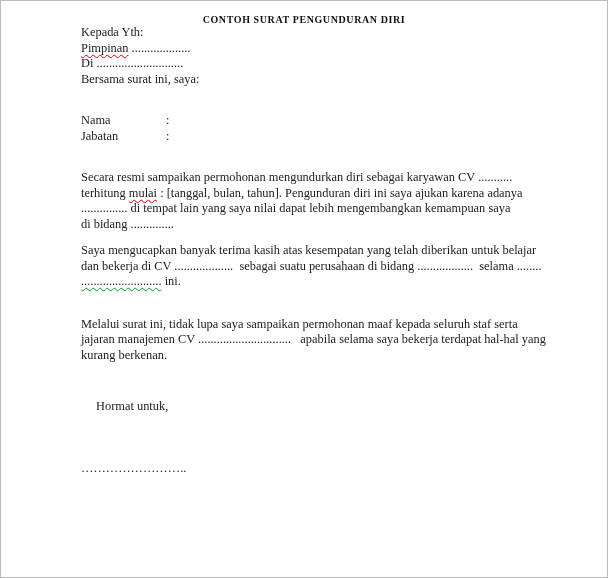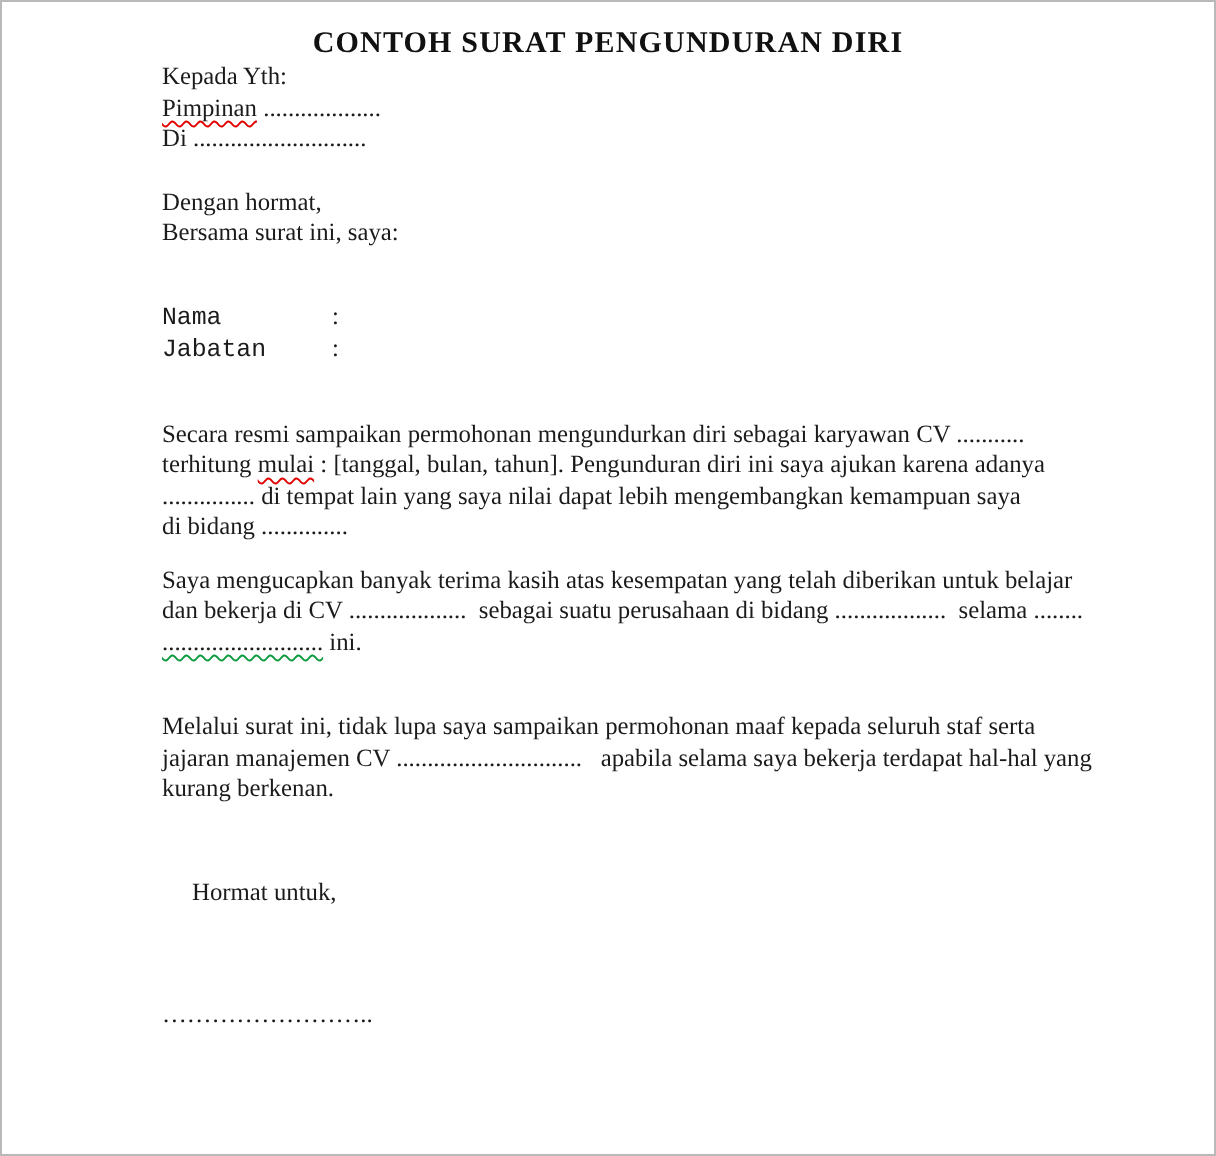--- a/index.html
+++ b/index.html
@@ -14,21 +14,21 @@
     height: 578px;
     background: #ffffff;
     border: 1px solid #b9b9b9;
     overflow: hidden;
     color: #1b1b1b;
   }
   .doc-title {
     margin-top: 13px;
     text-align: center;
     font-weight: bold;
-    font-size: 15px;
+    font-size: 10px;
     letter-spacing: 0.6px;
     color: #111;
   }
   .content {
     padding-left: 80px;
     padding-right: 30px;
     font-size: 12.4px;
     line-height: 15.5px;
   }
   .line { white-space: pre; }
@@ -50,38 +50,37 @@
     text-decoration-skip-ink: none;
   }
   .sq-green {
     text-decoration-line: underline;
     text-decoration-style: wavy;
     text-decoration-color: #0a9a3c;
     text-decoration-thickness: 1px;
     text-underline-offset: 2px;
     text-decoration-skip-ink: none;
   }
-  .flabel { display: inline-block; width: 85px; font-family: Liberation Mono, monospace; }
+  .flabel { display: inline-block; width: 85px; }
 </style>
 </head>
 <body>
 
 <div class="page">
 
   <div class="doc-title">CONTOH SURAT PENGUNDURAN DIRI</div>
 
   <div class="content">
 
     <div class="block-recipient">
       <div class="line">Kepada Yth:</div>
       <div class="line"><span class="sq-red">Pimpinan</span><span> ...................</span></div>
       <div class="line">Di ............................</div>
     </div>
 
-    <div class="block-salutation line">Dengan hormat,</div>
 
     <div class="block-intro line">Bersama surat ini, saya:</div>
 
     <div class="block-fields">
       <div class="line"><span class="flabel">Nama</span><span>:</span></div>
       <div class="line"><span class="flabel">Jabatan</span><span>:</span></div>
     </div>
 
     <div class="block-para1">
       <div class="line">Secara resmi sampaikan permohonan mengundurkan diri sebagai karyawan CV ...........</div>

